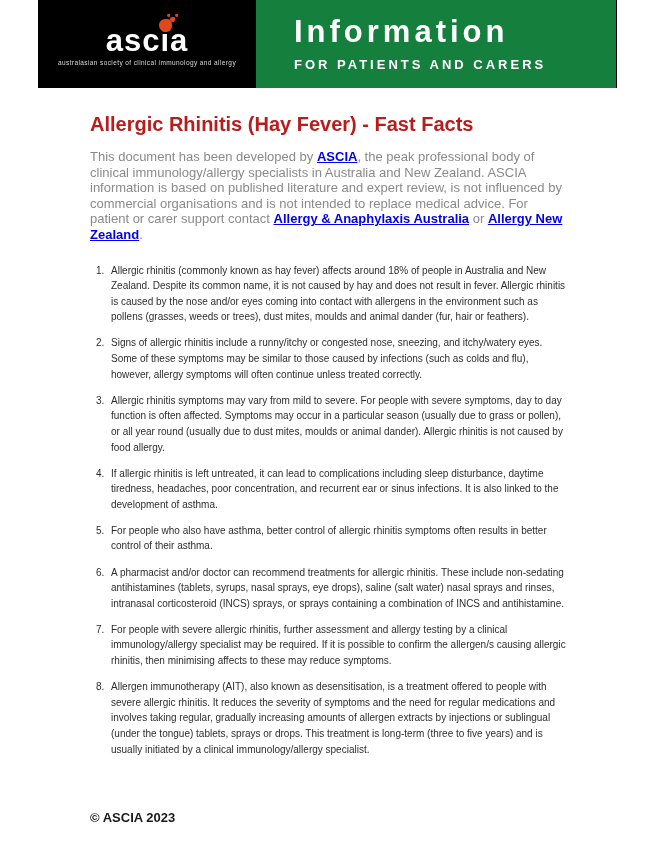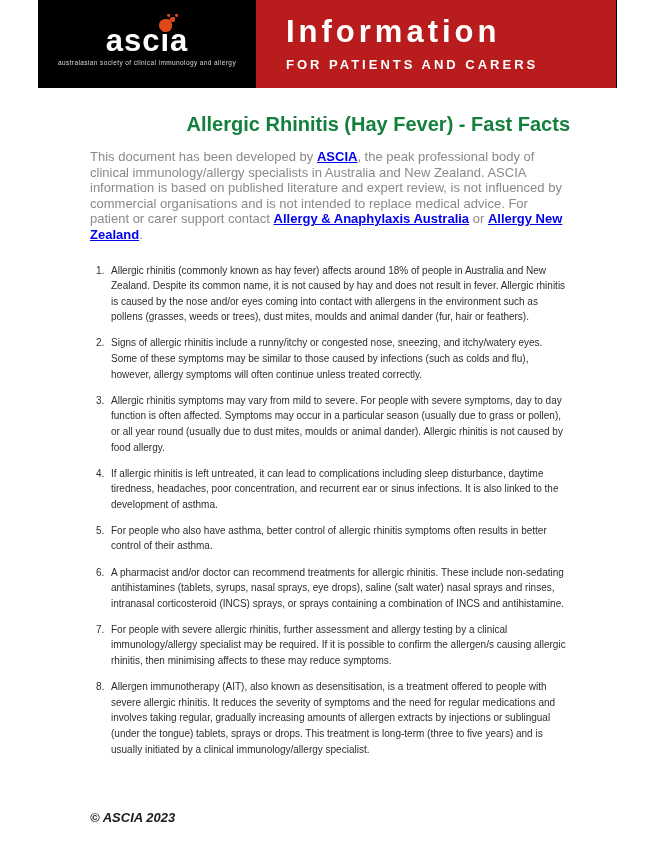--- a/index.html
+++ b/index.html
@@ -31,23 +31,23 @@
   }
   .logo-tagline {
     color: #d9d9d9; font-size: 6.5px; letter-spacing: 0.4px; margin-top: 3px;
     white-space: nowrap;
   }
   .logo-url {
     color: #ffffff; font-size: 16px; font-weight: bold; margin-top: 5px;
   }
 
   .banner-gold {
-    width: 360px; height: 88px; background: #b91c1c;
+    width: 360px; height: 88px; background: #15803d;
     display: flex; flex-direction: column; justify-content: center;
-    padding-left: 30px;
+    padding-left: 38px;
   }
   .banner-title {
     color: #ffffff; font-size: 31px; font-weight: bold; letter-spacing: 4px;
     line-height: 1.05;
   }
   .banner-subtitle {
     color: #ffffff; font-size: 13px; font-weight: bold; letter-spacing: 3px;
     margin-top: 8px;
   }
 
@@ -72,41 +72,41 @@
       8px 2px 4px rgba(255,255,255,0.9),
       -6px -4px 5px rgba(255,255,255,0.6),
       2px 26px 7px rgba(255,255,255,0.6),
       22px 20px 7px rgba(255,255,255,0.5);
   }
 
   
   .content { padding: 0 47px 0 52px; }
 
   .doc-title {
-    font-size: 20px; font-weight: bold; color: #15803d; text-align: right;
+    font-size: 20px; font-weight: bold; color: #b91c1c; text-align: left;
     margin: 25px 0 13px 0;
   }
 
   .intro {
     color: #8A8A8A; font-size: 13px; line-height: 15.6px; margin: 0 0 20px 0;
   }
 
   a.link { color: #0000EE; text-decoration: underline; cursor: pointer; }
   a.link.bold { font-weight: bold; }
 
   ol.facts {
     margin: 0; padding: 0 0 0 17px;
     color: #2d2d2d; font-size: 10px; line-height: 15.6px;
   }
   ol.facts li { margin-bottom: 10.5px; padding-left: 4px; }
 
   
   .doc-footer { margin-top: 53px; font-size: 13px; color: #1a1a1a; }
   .doc-footer p { margin: 0 0 9px 0; line-height: 15.6px; }
-  .doc-footer .copyright { font-weight: bold; font-style: italic; }
+  .doc-footer .copyright { font-weight: bold; }
 </style>
 </head>
 <body>
 
 <div class="page">
 
   <header class="masthead">
     <div class="logo-box">
       <div class="logo-word-wrap">
         <span class="logo-word">ascia</span>

